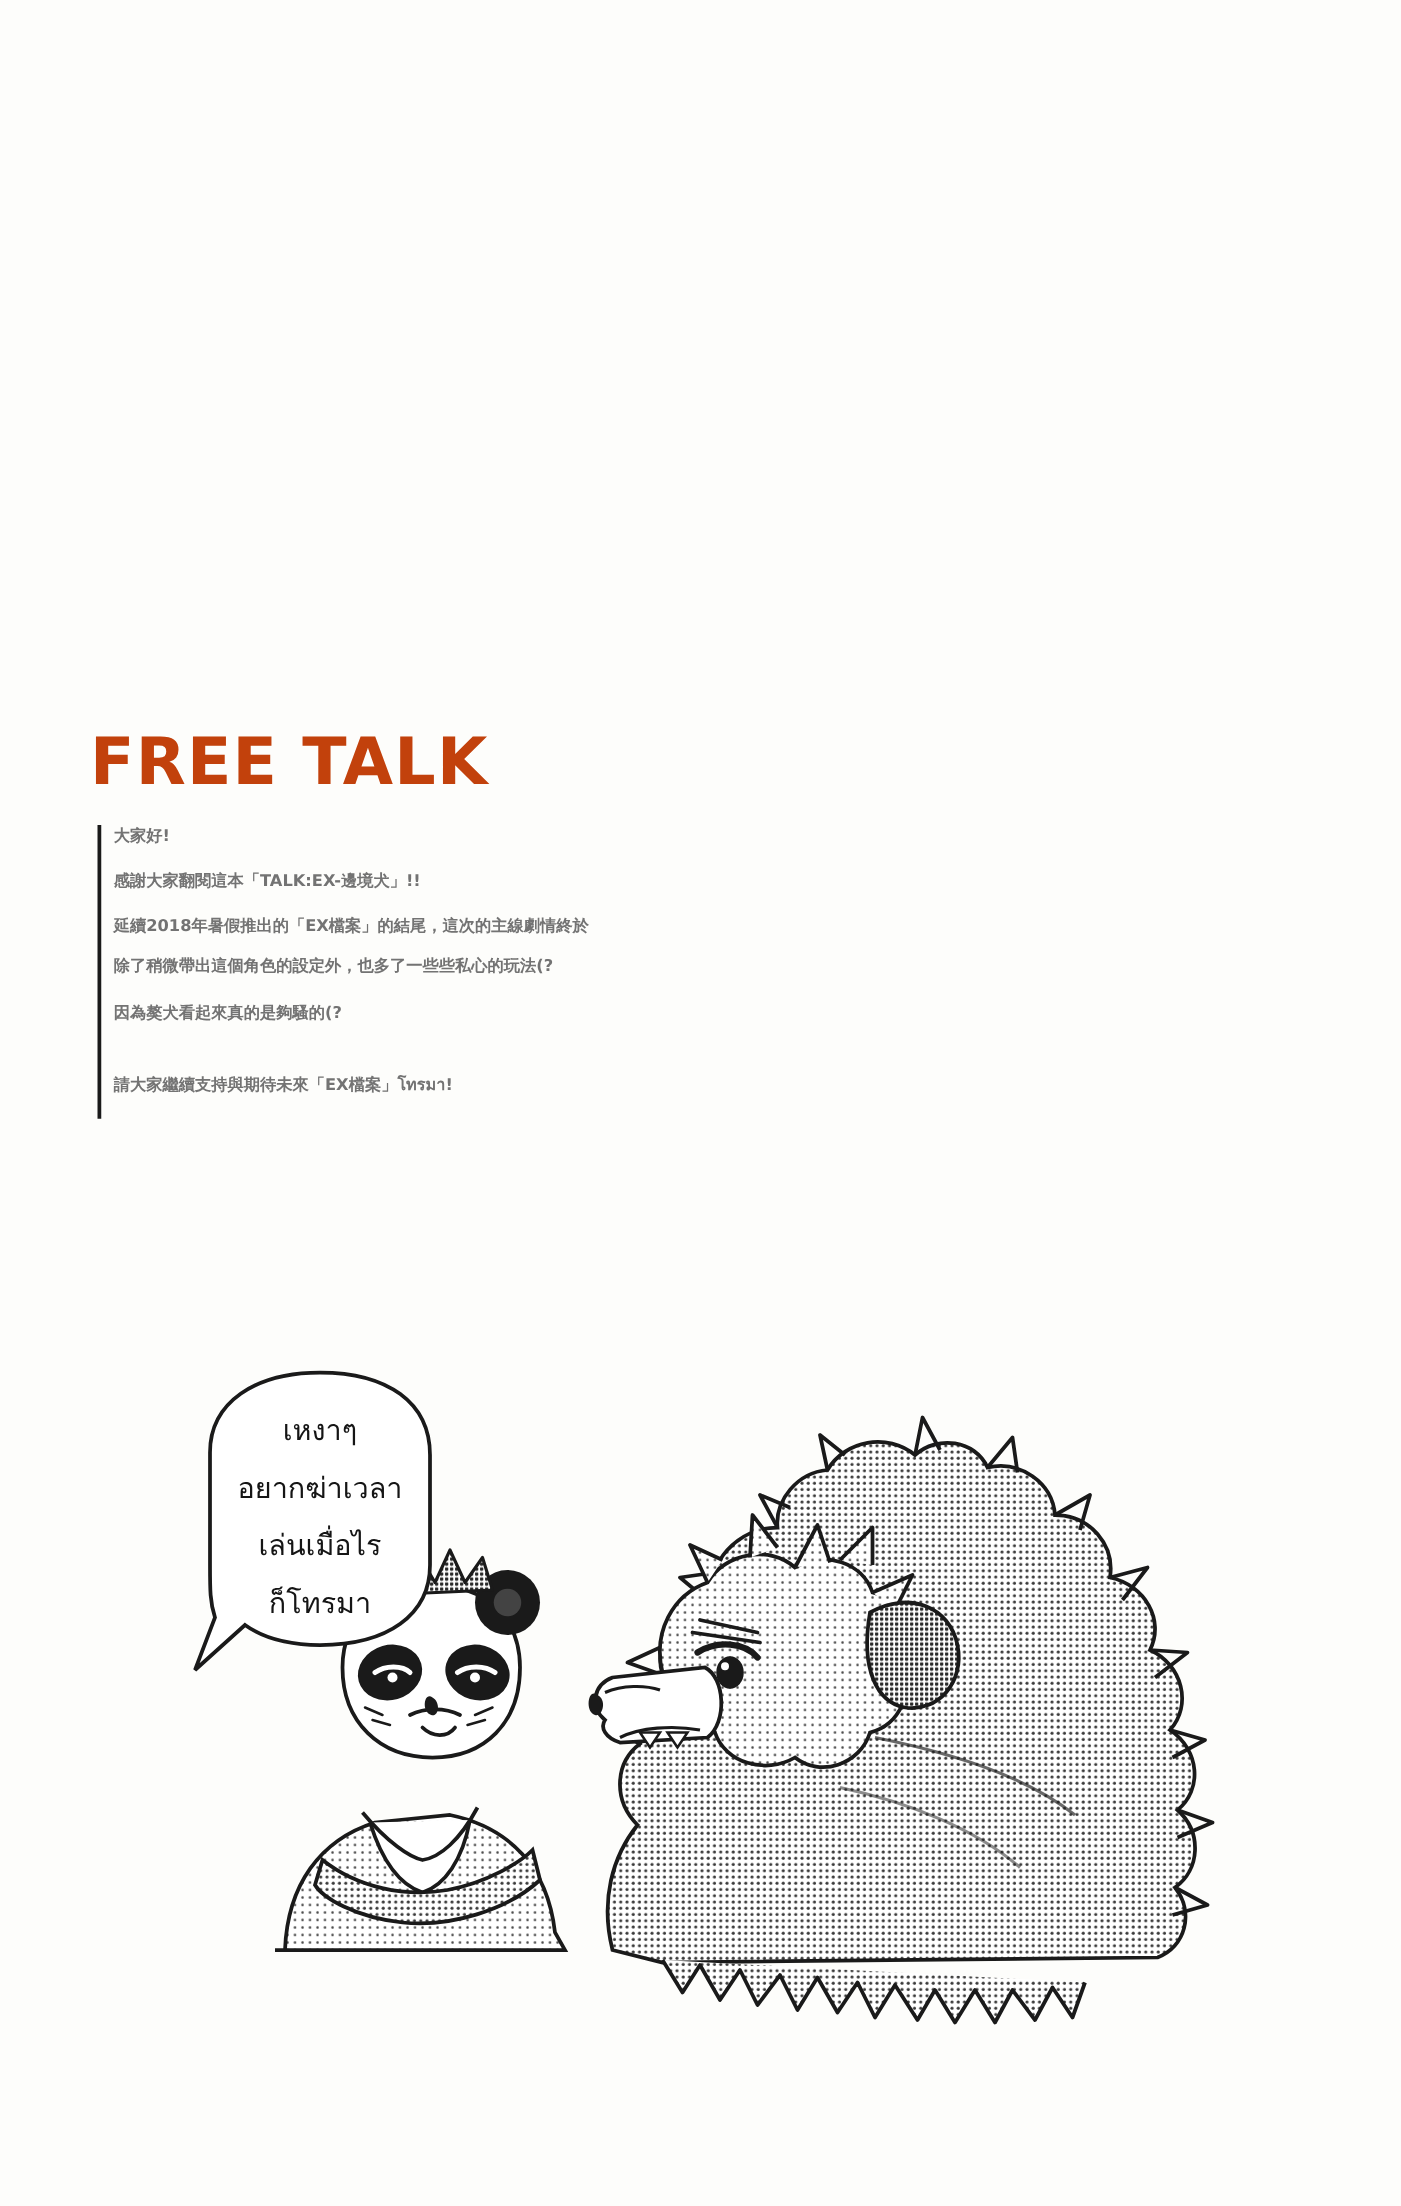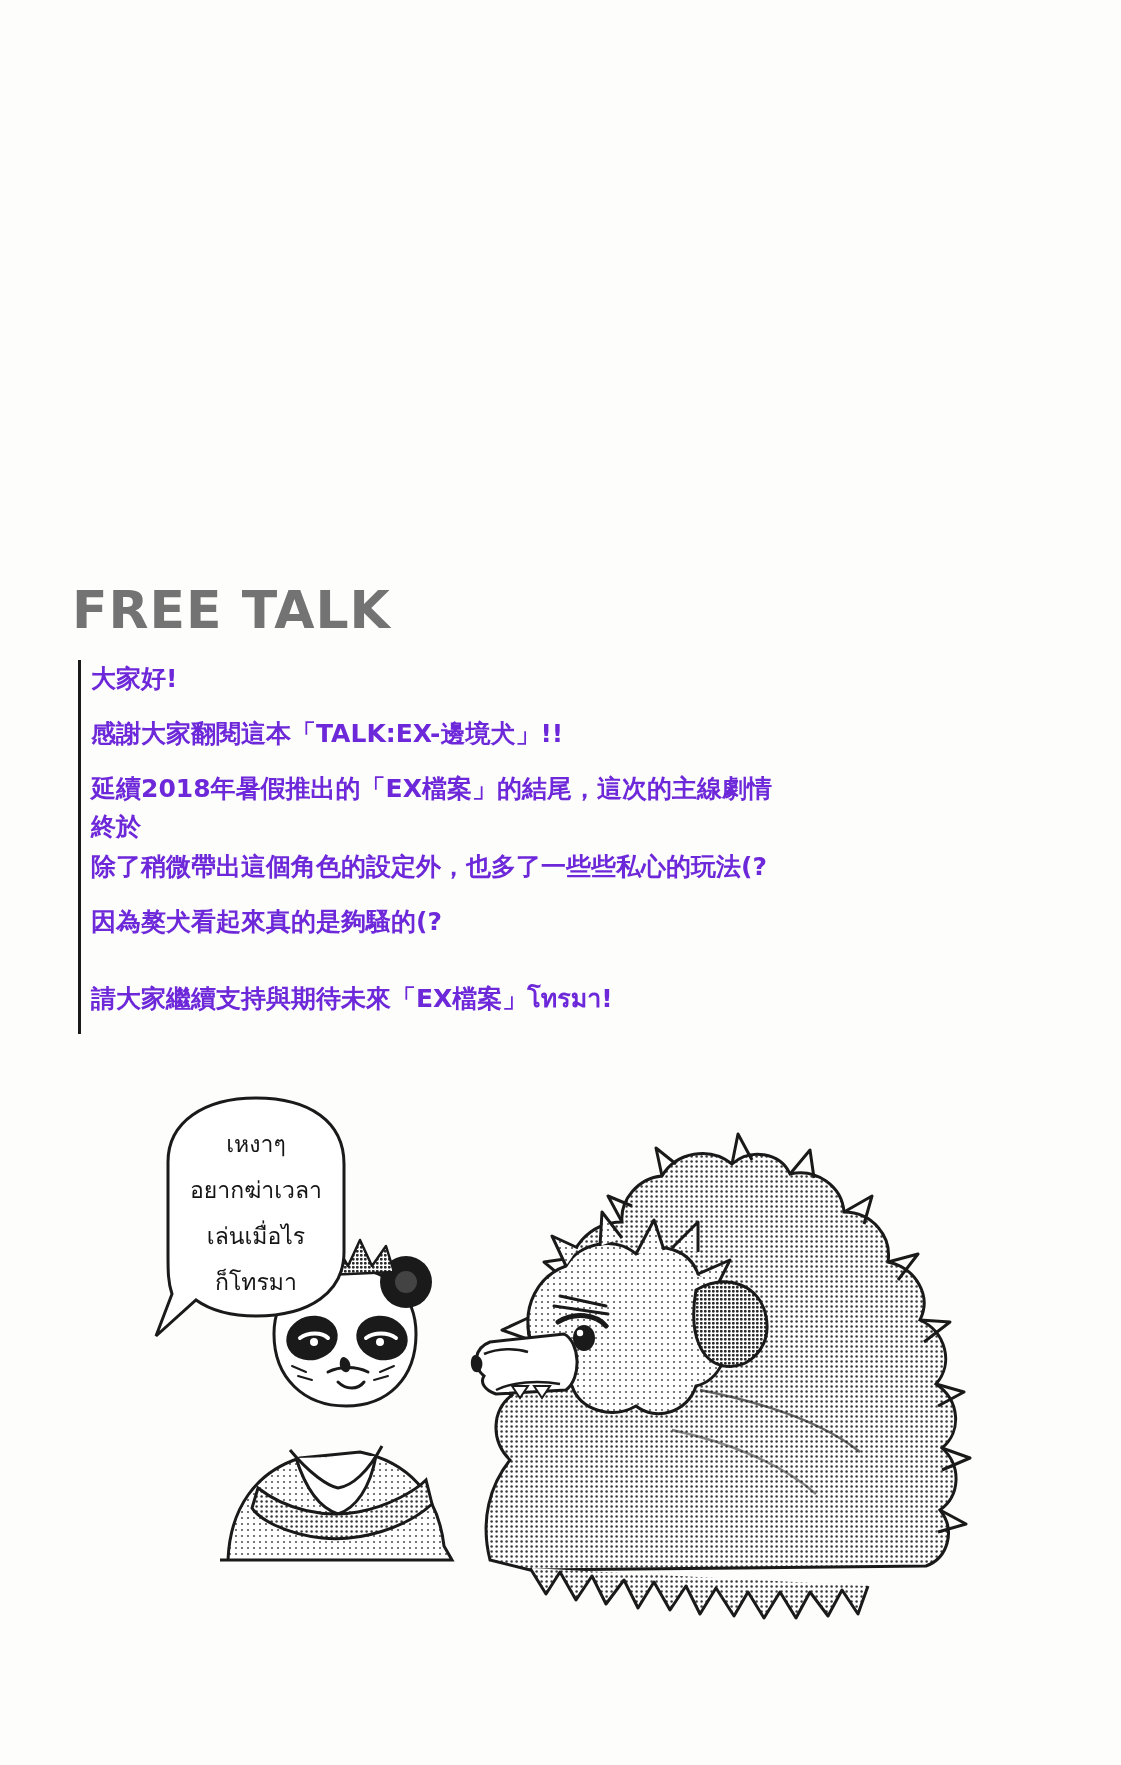--- a/index.html
+++ b/index.html
@@ -21,43 +21,43 @@
   }
 
   
   .freetalk-title {
     position: absolute;
     left: 72px;
     top: 580px;
     font-size: 52px;
     font-weight: 800;
     letter-spacing: 1px;
-    color: #737373;
+    color: #c2410c;
     font-family: "DejaVu Sans", sans-serif;
   }
 
   
   .talk-body {
     position: absolute;
     left: 78px;
     top: 660px;
     width: 700px;
     border-left: 3px solid #1a1a1a;
     padding-left: 10px;
   }
   .talk-line {
-    font-size: 25px;
+    font-size: 13px;
     line-height: 1.55;
-    color: #6d28d9;
+    color: #737373;
     font-family: "DejaVu Sans", sans-serif;
     font-weight: 600;
     margin-bottom: 16px;
     white-space: pre-wrap;
   }
-  .talk-line.tight { margin-bottom: 1px; }
+  .talk-line.tight { margin-bottom: 12px; }
   .talk-gap { height: 22px; }
 
   
   .art {
     position: absolute;
     left: 60px;
     top: 1090px;
     width: 1000px;
     height: 560px;
     text-align: center;

